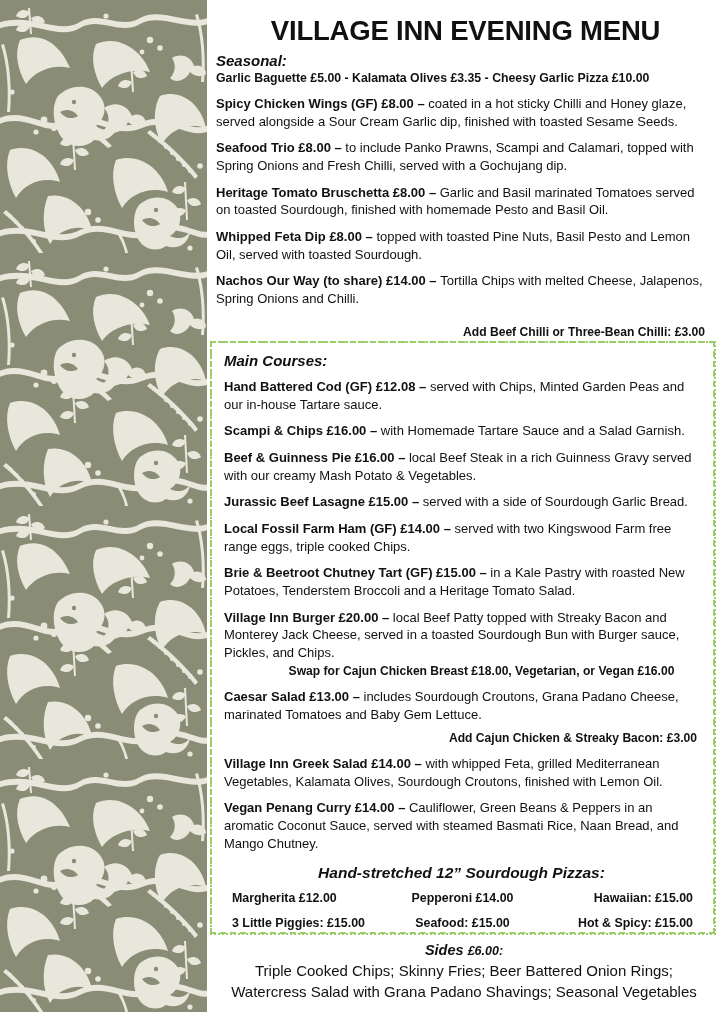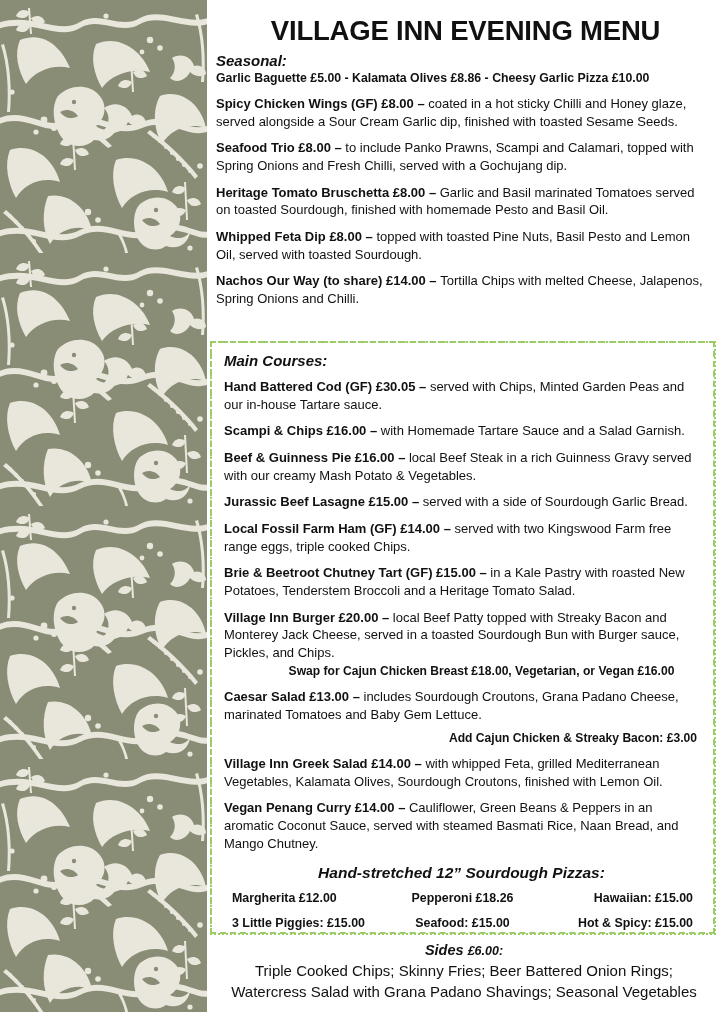--- a/index.html
+++ b/index.html
@@ -243,45 +243,46 @@
   </svg>
 </div>
 
 <div id="menu-column">
 
   <h1 id="page-title">VILLAGE INN EVENING MENU</h1>
 
   <div class="starters-wrap">
     <div class="section-head">Seasonal:</div>
 
-    <div class="oneline-bold">Garlic Baguette £5.00  -  Kalamata Olives £8.86  -  Cheesy Garlic Pizza £10.00</div>
+    <div class="oneline-bold">Garlic Baguette £5.00  -  Kalamata Olives £3.35  -  Cheesy Garlic Pizza £10.00</div>
 
     <div class="item">
       <span class="nm">Spicy Chicken Wings (GF) £8.00 – </span><span class="ds">coated in a hot sticky Chilli and Honey glaze, served alongside a Sour Cream Garlic dip, finished with toasted Sesame Seeds.</span>
     </div>
     <div class="item">
       <span class="nm">Seafood Trio £8.00 – </span><span class="ds">to include Panko Prawns, Scampi and Calamari, topped with Spring Onions and Fresh Chilli, served with a Gochujang dip.</span>
     </div>
     <div class="item">
       <span class="nm">Heritage Tomato Bruschetta £8.00 – </span><span class="ds">Garlic and Basil marinated Tomatoes served on toasted Sourdough, finished with homemade Pesto and Basil Oil.</span>
     </div>
     <div class="item">
       <span class="nm">Whipped Feta Dip £8.00 – </span><span class="ds">topped with toasted Pine Nuts, Basil Pesto and Lemon Oil, served with toasted Sourdough.</span>
     </div>
     <div class="item" style="margin-bottom:16px">
       <span class="nm">Nachos Our Way (to share) £14.00 – </span><span class="ds">Tortilla Chips with melted Cheese, Jalapenos, Spring Onions and Chilli.</span>
     </div>
+    <div class="addon" style="padding-right:3px">Add Beef Chilli or Three-Bean Chilli: £3.00</div>
   </div>
 
   <div id="mains-box">
 
     <div class="section-head" id="mains-head">Main Courses:</div>
 
     <div class="item">
-      <span class="nm">Hand Battered Cod (GF) £30.05 – </span><span class="ds">served with Chips, Minted Garden Peas and our in-house Tartare sauce.</span>
+      <span class="nm">Hand Battered Cod (GF) £12.08 – </span><span class="ds">served with Chips, Minted Garden Peas and our in-house Tartare sauce.</span>
     </div>
     <div class="item">
       <span class="nm">Scampi &amp; Chips £16.00 – </span><span class="ds">with Homemade Tartare Sauce and a Salad Garnish.</span>
     </div>
     <div class="item">
       <span class="nm">Beef &amp; Guinness Pie £16.00 – </span><span class="ds">local Beef Steak in a rich Guinness Gravy served with our creamy Mash Potato &amp; Vegetables.</span>
     </div>
     <div class="item">
       <span class="nm">Jurassic Beef Lasagne £15.00 – </span><span class="ds">served with a side of Sourdough Garlic Bread.</span>
     </div>
@@ -305,21 +306,21 @@
       <span class="nm">Village Inn Greek Salad £14.00 – </span><span class="ds">with whipped Feta, grilled Mediterranean Vegetables, Kalamata Olives, Sourdough Croutons, finished with Lemon Oil.</span>
     </div>
     <div class="item" style="margin-bottom:0">
       <span class="nm">Vegan Penang Curry £14.00 – </span><span class="ds">Cauliflower, Green Beans &amp; Peppers in an aromatic Coconut Sauce, served with steamed Basmati Rice, Naan Bread, and Mango Chutney.</span>
     </div>
 
     <div id="pizza-head">Hand-stretched 12” Sourdough Pizzas:</div>
 
     <div class="pizza-row">
       <span>Margherita £12.00</span>
-      <span>Pepperoni £18.26</span>
+      <span>Pepperoni £14.00</span>
       <span>Hawaiian: £15.00</span>
     </div>
     <div class="pizza-row" style="margin-bottom:0">
       <span>3 Little Piggies: £15.00</span>
       <span>Seafood: £15.00</span>
       <span>Hot &amp; Spicy: £15.00</span>
     </div>
   </div>
 
   <div id="sides-block">

